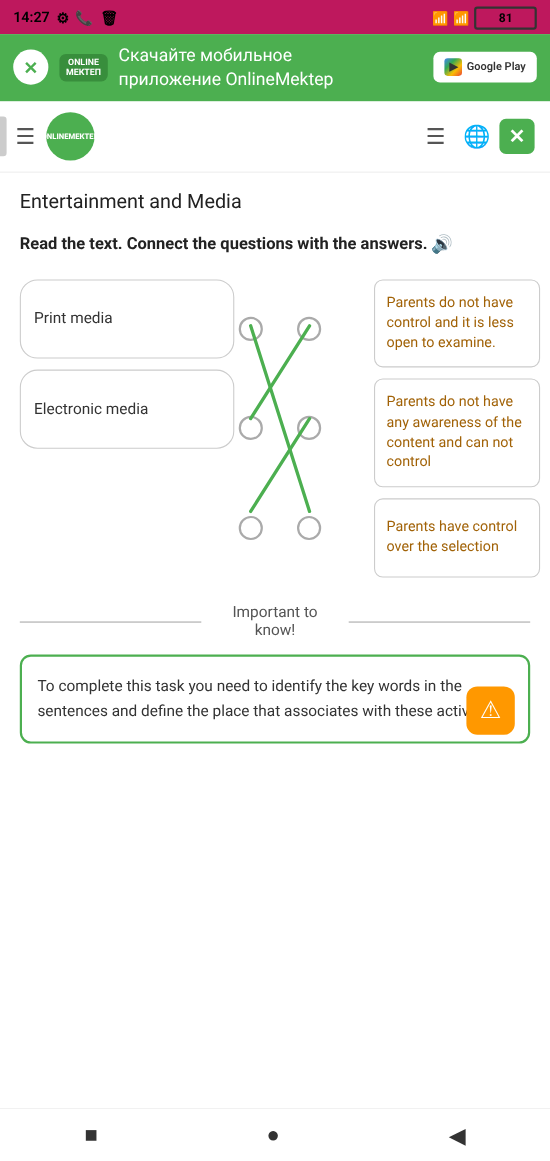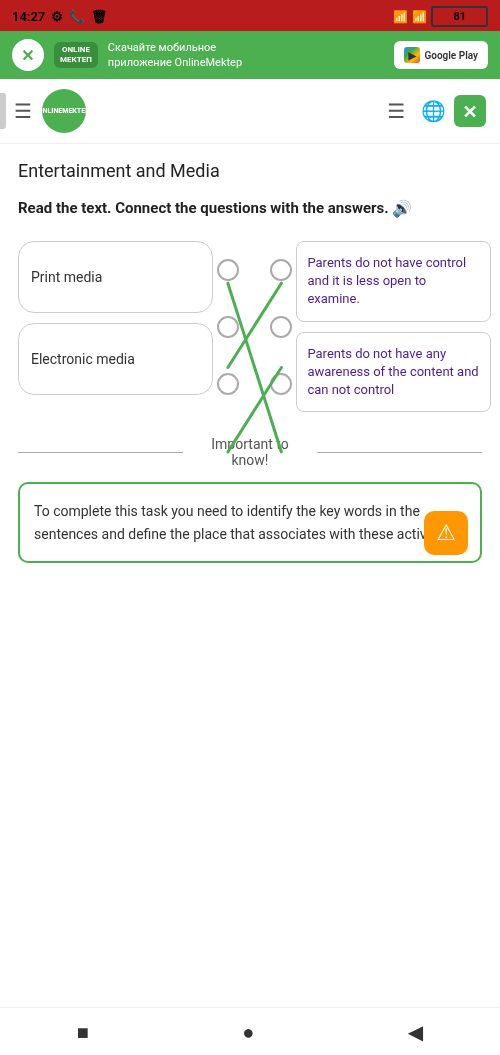--- a/index.html
+++ b/index.html
@@ -7,21 +7,21 @@
       width: 500px;
       min-height: 1055px;
       font-family: 'Roboto', Arial, sans-serif;
       background: #fff;
       position: relative;
       overflow-x: hidden;
     }
 
     
     .status-bar {
-      background: #b91c1c;
+      background: #be185d;
       display: flex;
       align-items: center;
       justify-content: space-between;
       padding: 6px 12px 4px 12px;
       font-size: 13px;
       font-weight: 600;
       text-align: center;
     }
     .status-left { display: flex; align-items: center; gap: 6px; }
     .status-right { display: flex; align-items: center; gap: 4px; font-size: 12px; }
@@ -59,21 +59,21 @@
       border-radius: 6px;
       padding: 3px 6px;
       color: #fff;
       font-size: 8px;
       font-weight: 700;
       line-height: 1.2;
       flex-shrink: 0;
     }
     .banner-text {
       color: #fff;
-      font-size: 11px;
+      font-size: 16px;
       flex: 1;
       line-height: 1.4;
     }
     .google-play-btn {
       background: #fff;
       border-radius: 6px;
       padding: 6px 10px;
       display: flex;
       align-items: center;
       gap: 4px;
@@ -215,25 +215,26 @@
       gap: 10px;
       width: 42%;
       flex-shrink: 0;
     }
     .right-item {
       background: #fff;
       border: 1px solid #ccc;
       border-radius: 8px;
       padding: 12px 10px;
       font-size: 13px;
-      color: #4c1d95;
+      color: #a16207;
       min-height: 72px;
       display: flex;
       align-items: center;
       line-height: 1.4;
+      margin-left: 44px;
     }
 
     
     .circle-pair {
       display: flex;
       justify-content: space-between;
       width: 100%;
       padding: 0 4px;
     }
     .circle {
@@ -415,20 +416,23 @@
         </svg>
       </div>
 
       <div class="right-column">
         <div class="right-item">
           <span>Parents do not have control and it is less open to examine.</span>
         </div>
         <div class="right-item">
           <span>Parents do not have any awareness of the content and can not control</span>
         </div>
+        <div class="right-item">
+          <span>Parents have control over the selection</span>
+        </div>
       </div>
     </div>
 
     <svg style="position:absolute;top:0;left:0;width:100%;pointer-events:none;overflow:visible;" id="matching-svg" height="253">
     <line x1="209.875" y1="42.1875" x2="263.390625" y2="210.9375" stroke="#4caf50" stroke-width="3" stroke-linecap="round"></line>
         <line x1="209.875" y1="126.5625" x2="263.390625" y2="42.1875" stroke="#4caf50" stroke-width="3" stroke-linecap="round"></line>
         <line x1="209.875" y1="210.9375" x2="263.390625" y2="126.5625" stroke="#4caf50" stroke-width="3" stroke-linecap="round"></line>
       </svg>
   </div>
 

